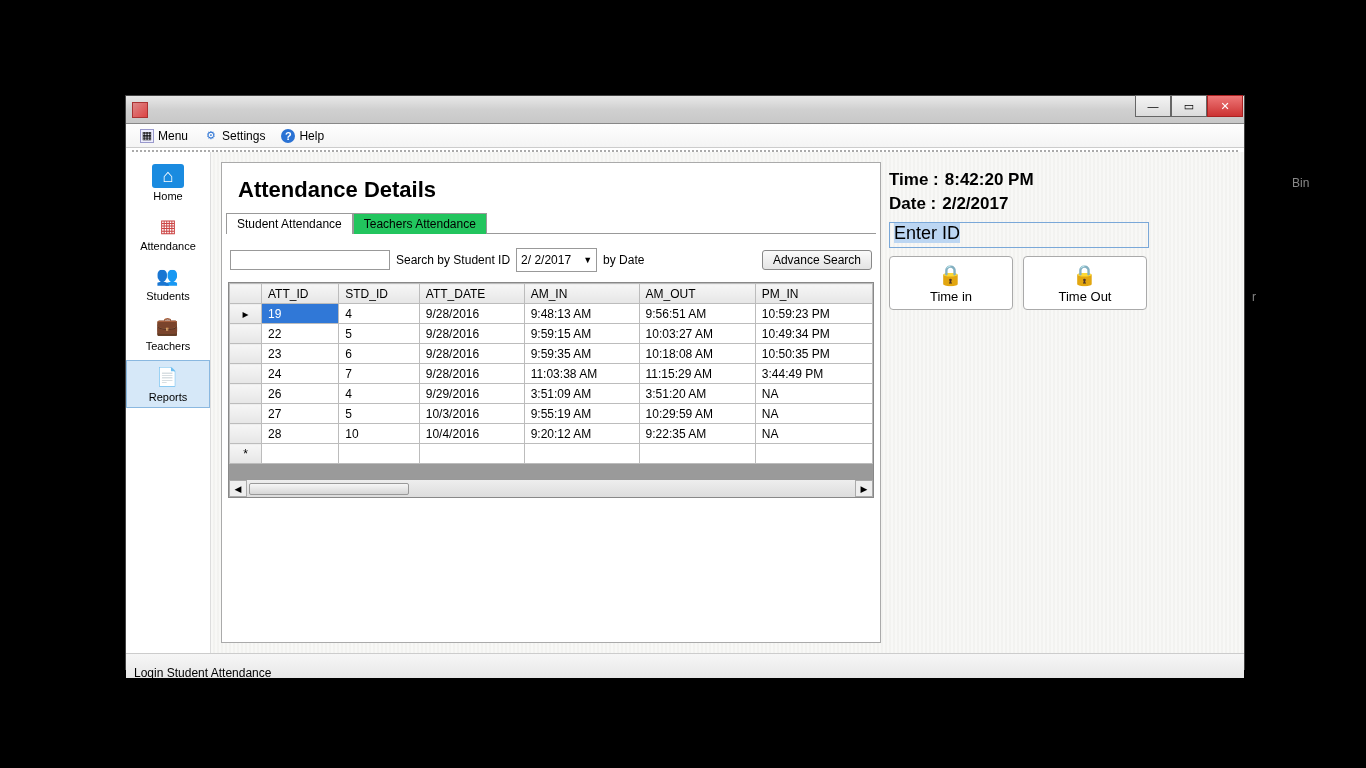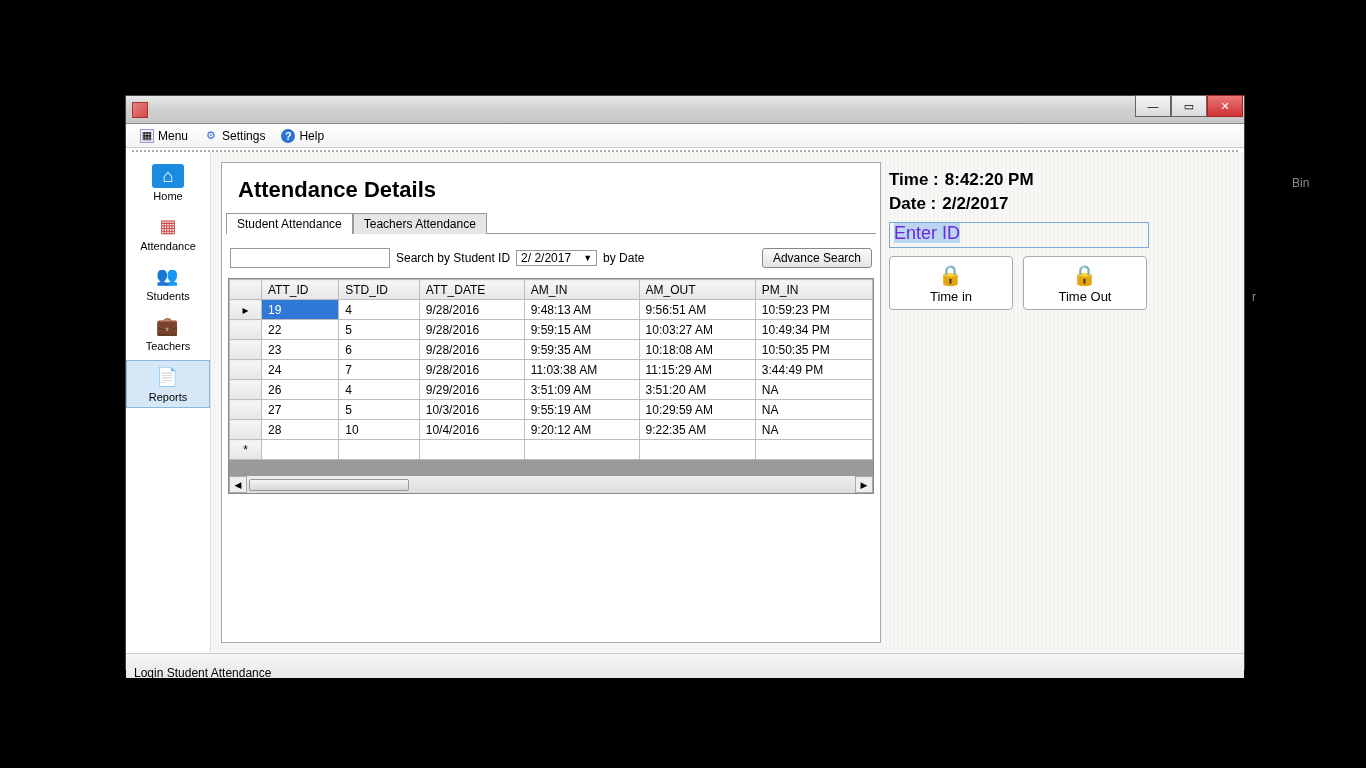--- a/index.html
+++ b/index.html
@@ -97,35 +97,35 @@
   flex-direction: column;
 }
 .panel-title {
   font-size: 22px; font-weight: bold;
   padding: 6px 16px 10px 16px;
 }
 .tabs { display: flex; border-bottom: 1px solid #999; margin: 0 4px; }
 .tab {
   border: 1px solid #999; border-bottom: none;
   padding: 3px 10px; font-size: 12px;
-  background: #e5e5e5;
+  background: #22c55e;
   margin-right: 0; margin-bottom: -1px;
   cursor: default;
 }
 .tab.active { background: #fff; }
 
 .filter-row {
   display: flex; align-items: center; gap: 6px;
   padding: 14px 8px 10px 8px; font-size: 12px;
 }
 .filter-row input[type=text] {
   width: 160px; height: 20px; border: 1px solid #999; padding: 0 4px;
 }
 .date-box {
-  border: 1px solid #999; height: 16px; padding: 0 4px;
+  border: 1px solid #999; height: 24px; padding: 0 4px;
   display: inline-flex; align-items: center; gap: 12px; font-size: 12px;
   background: #fff;
 }
 .date-box .caret { font-size: 9px; }
 .adv-btn {
   margin-left: auto;
   border: 1px solid #888; background: linear-gradient(#fafafa,#e4e4e4);
   padding: 2px 10px; font-size: 12px; border-radius: 3px;
 }
 
@@ -141,21 +141,21 @@
 .grid td.sel { background: #3078d7; color: #fff; }
 .grid-fill { flex: 1; }
 .hscroll { height: 18px; background: linear-gradient(#eee,#ddd); border-top: 1px solid #999; display: flex; align-items: center; }
 .hscroll .arrow { width: 18px; height: 100%; display: flex; align-items: center; justify-content: center; border: 1px solid #aaa; background: #eee; font-size: 9px; }
 .hscroll .thumb { width: 160px; height: 12px; margin: 0 2px; background: linear-gradient(#f6f6f6,#d6d6d6); border: 1px solid #999; border-radius: 2px; }
 .hscroll .track { flex: 1; }
 
 .panel-right { flex: 1; padding: 8px 4px; }
 .big-text { font-size: 17px; font-weight: bold; margin-bottom: 4px; display:flex; gap:6px;}
 .enter-id {
-  border: 1px solid #7aa8d8; height: 26px; font-size: 18px; color: #6d28d9;
+  border: 1px solid #7aa8d8; height: 26px; font-size: 18px; color: #000000;
   padding: 0 4px; margin-top: 8px; width: 260px;
 }
 .enter-id span { background: #bcd6f2; }
 .btn-row { display: flex; gap: 10px; margin-top: 8px; }
 .big-btn {
   border: 1px solid #aaa; border-radius: 4px;
   width: 124px; height: 54px;
   background: #fff;
   display: flex; flex-direction: column; align-items: center; justify-content: center;
   font-size: 13px; gap: 2px;

